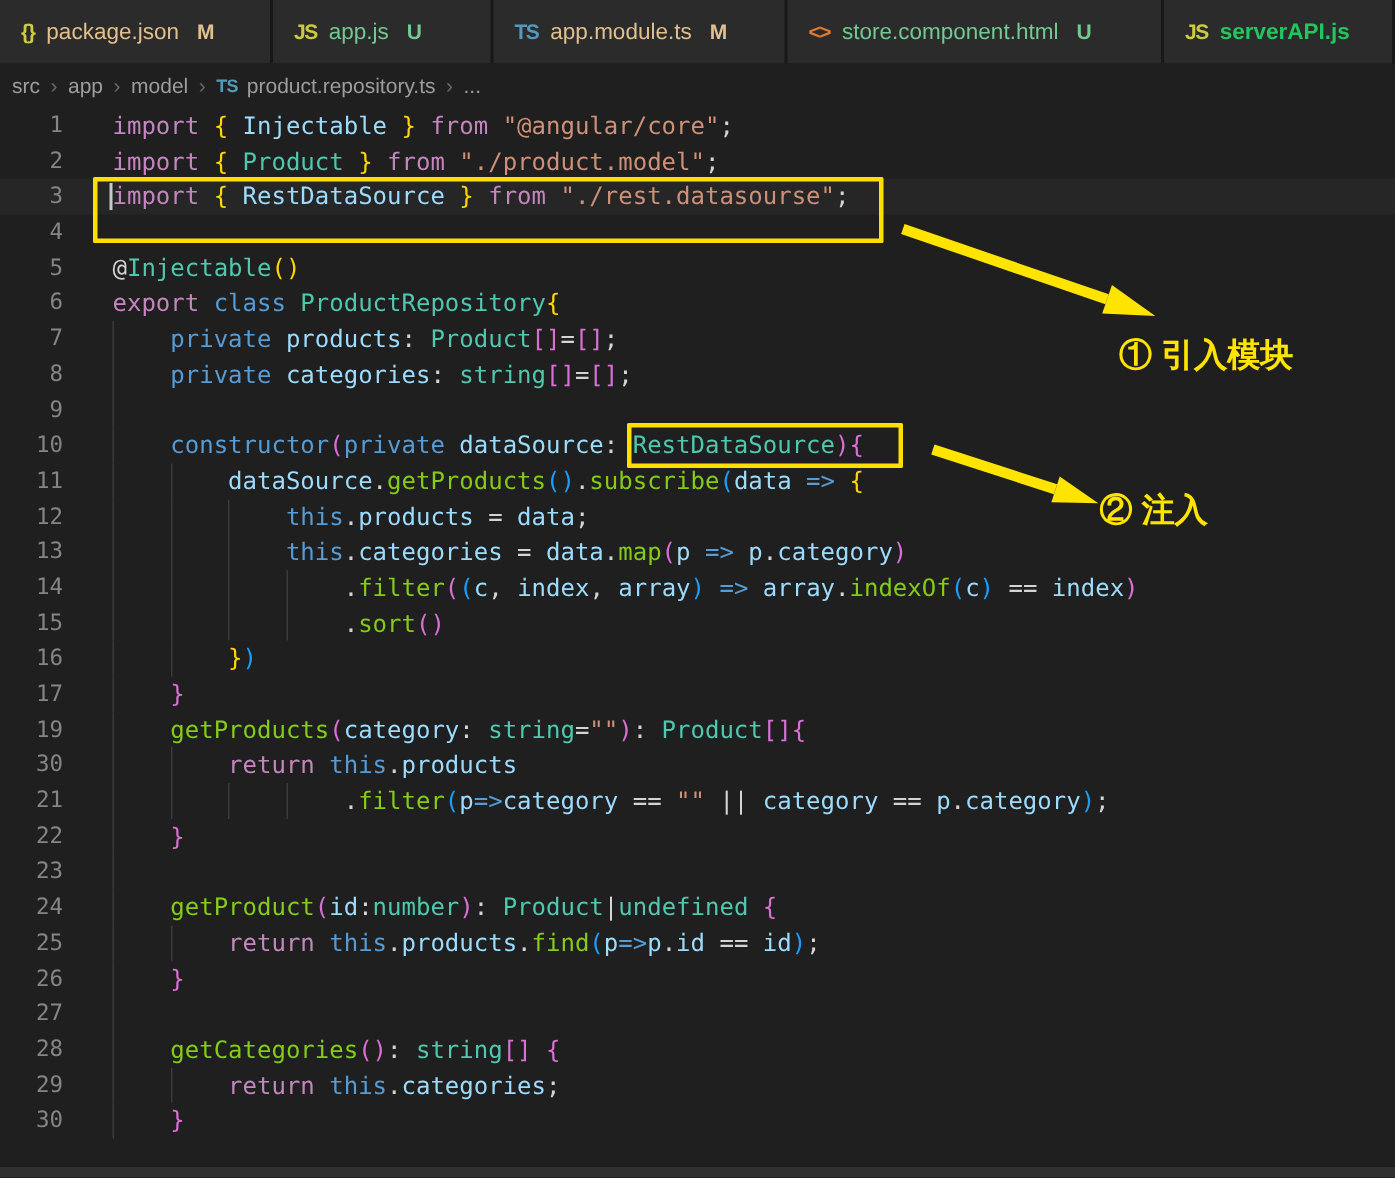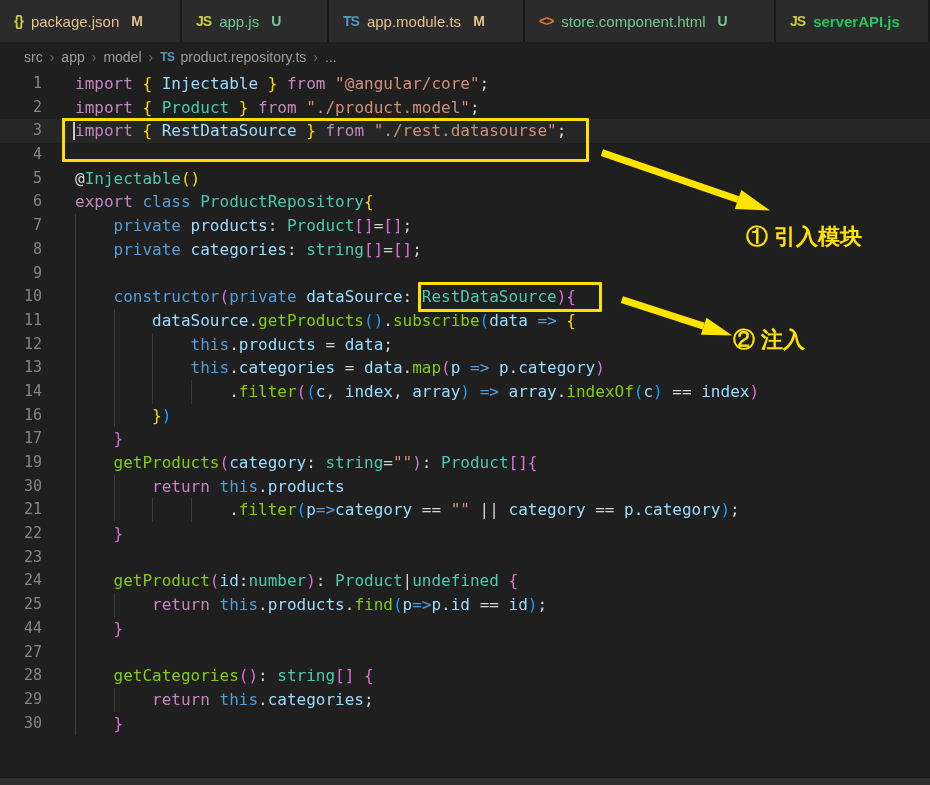--- a/index.html
+++ b/index.html
@@ -20,21 +20,21 @@
     padding:0 14px; font-size:15px; cursor:pointer; flex:0 0 auto;
   }
   .tab-icon { font-weight:bold; font-size:14px; margin-right:8px; letter-spacing:-1px; }
   .tab-badge { font-weight:bold; margin-left:12px; font-size:14px; }
   .tab-name.modified, .tab-badge.modified { color:#e2c08d; }
   .tab-name.untracked, .tab-badge.untracked { color:#73c991; }
   .tab-name.plain { color:#22c55e;font-weight:bold; }
   
   .breadcrumbs {
     height:30px; display:flex; align-items:center; background:#1f1f1f;
-    padding-left:24px; font-size:14px; color:#9d9d9d;
+    padding-left:8px; font-size:14px; color:#9d9d9d;
   }
   .crumb { cursor:pointer; }
   .crumb-sep { color:#6a6a6a; margin:0 7px; font-size:14px; }
   .crumb-file-icon { color:#519aba; font-weight:bold; font-size:12px; margin-right:6px; letter-spacing:-0.5px; }
   
   .editor {
     position:absolute; left:0; top:72px; right:0; bottom:8px; overflow:hidden;
     font-family:"DejaVu Sans Mono", monospace;
   }
   .code-line { display:flex; height:23.7px; line-height:23.7px; font-size:16px; position:relative; }
@@ -163,20 +163,24 @@
     </div>
     <div class="code-line">
       <span class="ln">13</span>
       <span class="lc"><span class="guide" style="left: calc(0ch + 33px);"></span><span class="guide" style="left: calc(4ch + 33px);"></span><span class="guide" style="left: calc(8ch + 33px);"></span><span>            </span><span class="t-kw2">this</span><span class="t-pun">.</span><span class="t-var">categories</span><span class="t-pun"> = </span><span class="t-var">data</span><span class="t-pun">.</span><span class="t-fn">map</span><span class="t-b2">(</span><span class="t-var">p</span><span class="t-kw2"> =&gt; </span><span class="t-var">p</span><span class="t-pun">.</span><span class="t-var">category</span><span class="t-b2">)</span></span>
     </div>
     <div class="code-line">
       <span class="ln">14</span>
       <span class="lc"><span class="guide" style="left: calc(0ch + 33px);"></span><span class="guide" style="left: calc(4ch + 33px);"></span><span class="guide" style="left: calc(8ch + 33px);"></span><span class="guide" style="left: calc(12ch + 33px);"></span><span>                </span><span class="t-pun">.</span><span class="t-fn">filter</span><span class="t-b2">(</span><span class="t-b3">(</span><span class="t-var">c</span><span class="t-pun">, </span><span class="t-var">index</span><span class="t-pun">, </span><span class="t-var">array</span><span class="t-b3">)</span><span class="t-kw2"> =&gt; </span><span class="t-var">array</span><span class="t-pun">.</span><span class="t-fn">indexOf</span><span class="t-b3">(</span><span class="t-var">c</span><span class="t-b3">)</span><span class="t-pun"> == </span><span class="t-var">index</span><span class="t-b2">)</span></span>
     </div>
     <div class="code-line">
+      <span class="ln">15</span>
+      <span class="lc"><span class="guide" style="left: calc(0ch + 33px);"></span><span class="guide" style="left: calc(4ch + 33px);"></span><span class="guide" style="left: calc(8ch + 33px);"></span><span class="guide" style="left: calc(12ch + 33px);"></span><span>                </span><span class="t-pun">.</span><span class="t-fn">sort</span><span class="t-b2">()</span></span>
+    </div>
+    <div class="code-line">
       <span class="ln">16</span>
       <span class="lc"><span class="guide" style="left: calc(0ch + 33px);"></span><span class="guide" style="left: calc(4ch + 33px);"></span><span>        </span><span class="t-b1">}</span><span class="t-b3">)</span></span>
     </div>
     <div class="code-line">
       <span class="ln">17</span>
       <span class="lc"><span class="guide" style="left: calc(0ch + 33px);"></span><span>    </span><span class="t-b2">}</span></span>
     </div>
     <div class="code-line">
       <span class="ln">19</span>
       <span class="lc"><span class="guide" style="left: calc(0ch + 33px);"></span><span>    </span><span class="t-fn">getProducts</span><span class="t-b2">(</span><span class="t-var">category</span><span class="t-pun">: </span><span class="t-type">string</span><span class="t-pun">=</span><span class="t-str">""</span><span class="t-b2">)</span><span class="t-pun">: </span><span class="t-type">Product</span><span class="t-b2">[]</span><span class="t-b2">{</span></span>
@@ -199,21 +203,21 @@
     </div>
     <div class="code-line">
       <span class="ln">24</span>
       <span class="lc"><span class="guide" style="left: calc(0ch + 33px);"></span><span>    </span><span class="t-fn">getProduct</span><span class="t-b2">(</span><span class="t-var">id</span><span class="t-pun">:</span><span class="t-type">number</span><span class="t-b2">)</span><span class="t-pun">: </span><span class="t-type">Product</span><span class="t-pun">|</span><span class="t-type">undefined</span><span class="t-pun"> </span><span class="t-b2">{</span></span>
     </div>
     <div class="code-line">
       <span class="ln">25</span>
       <span class="lc"><span class="guide" style="left: calc(0ch + 33px);"></span><span class="guide" style="left: calc(4ch + 33px);"></span><span>        </span><span class="t-kw1">return </span><span class="t-kw2">this</span><span class="t-pun">.</span><span class="t-var">products</span><span class="t-pun">.</span><span class="t-fn">find</span><span class="t-b3">(</span><span class="t-var">p</span><span class="t-kw2">=&gt;</span><span class="t-var">p</span><span class="t-pun">.</span><span class="t-var">id</span><span class="t-pun"> == </span><span class="t-var">id</span><span class="t-b3">)</span><span class="t-pun">;</span></span>
     </div>
     <div class="code-line">
-      <span class="ln">44</span>
+      <span class="ln">26</span>
       <span class="lc"><span class="guide" style="left: calc(0ch + 33px);"></span><span>    </span><span class="t-b2">}</span></span>
     </div>
     <div class="code-line">
       <span class="ln">27</span>
       <span class="lc"><span class="guide" style="left: calc(0ch + 33px);"></span><span></span></span>
     </div>
     <div class="code-line">
       <span class="ln">28</span>
       <span class="lc"><span class="guide" style="left: calc(0ch + 33px);"></span><span>    </span><span class="t-fn">getCategories</span><span class="t-b2">()</span><span class="t-pun">: </span><span class="t-type">string</span><span class="t-b2">[]</span><span class="t-pun"> </span><span class="t-b2">{</span></span>
     </div>

